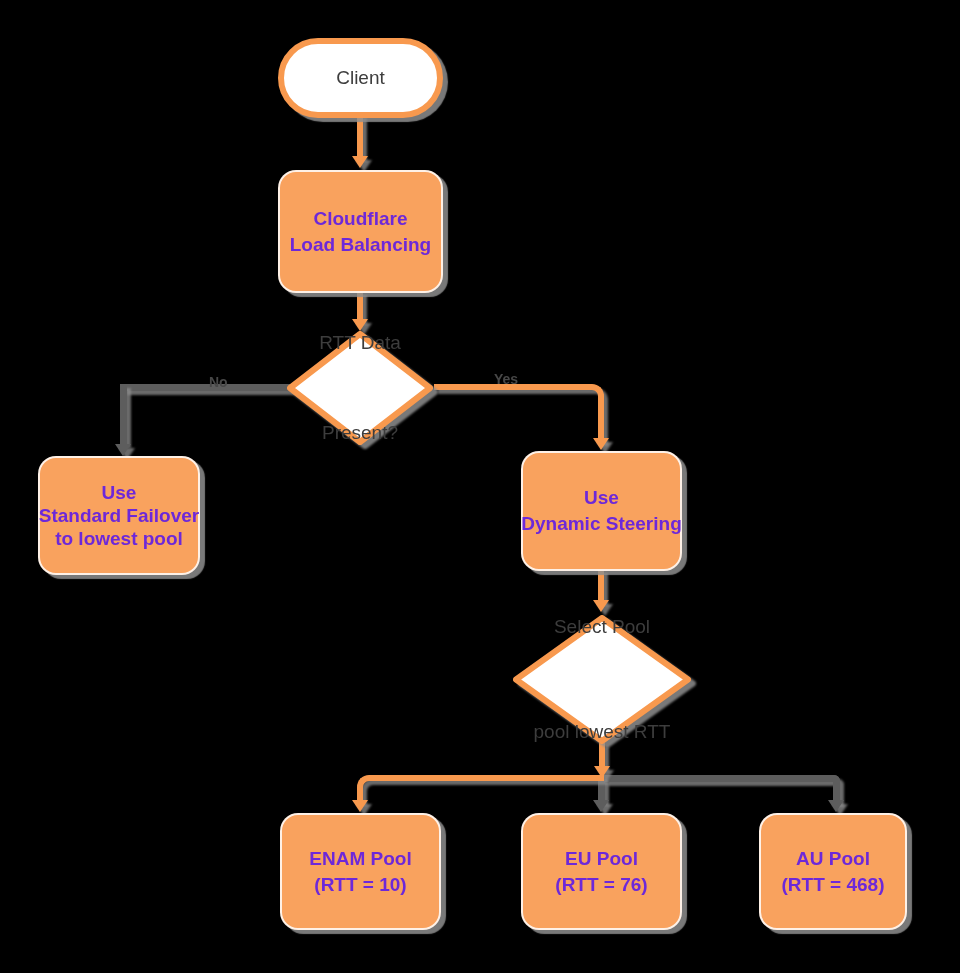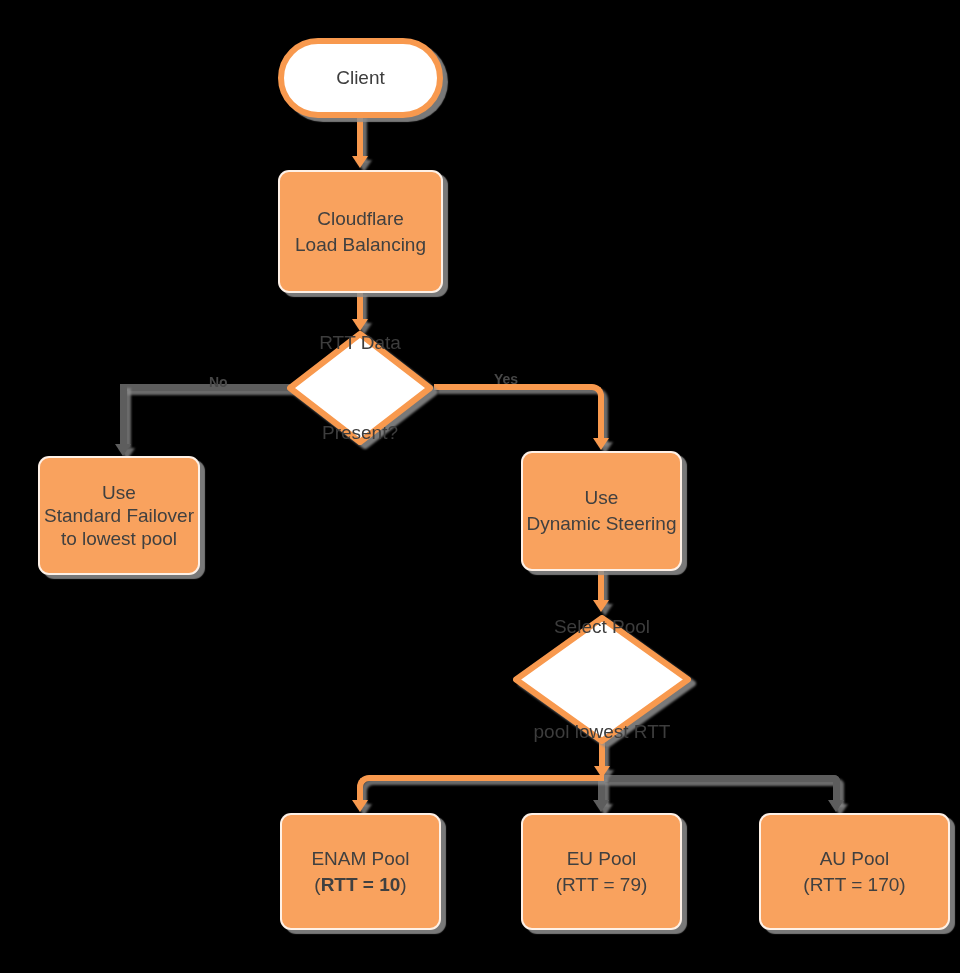--- a/index.html
+++ b/index.html
@@ -15,23 +15,24 @@
   #canvas{
     position:relative;width:960px;height:973px;background:var(--bg);
     font-family:"Liberation Sans",sans-serif;overflow:hidden;
   }
   
   .node{position:absolute;display:flex;flex-direction:column;align-items:center;
     justify-content:center;text-align:center;box-sizing:border-box;z-index:5;}
   .rect-node{
     background:var(--orange-fill);
     border:2px solid rgba(255,255,255,0.85);
-    border-radius:11px;
-    color:#404040;font-size:19px;line-height:26px;
+    border-radius:18px;
+    color:#6d28d9;font-size:19px;line-height:26px;
     box-shadow:5px 4px 1px var(--shadow);
+    font-weight:bold;
   }
   .stadium{
     background:#FFFFFF;
     border:6px solid var(--orange-stroke);
     border-radius:44px;
     color:var(--dark-text);font-size:19px;
     box-shadow:5px 4px 1px var(--shadow);
   }
   .diamond{position:absolute;z-index:5;}
   .diamond svg{position:absolute;left:0;top:0;filter:drop-shadow(5px 4px 1px var(--shadow));}
@@ -135,21 +136,21 @@
     </div>
   </div>
 
   <div class="node rect-node" style="left:280px;top:813px;width:161px;height:117px;">
     <div class="line">ENAM Pool</div>
     <div class="line"><span>(</span><b>RTT = 10</b><span>)</span></div>
   </div>
 
   <div class="node rect-node" style="left:521px;top:813px;width:161px;height:117px;">
     <div class="line">EU Pool</div>
-    <div class="line">(RTT = 79)</div>
+    <div class="line">(RTT = 76)</div>
   </div>
 
-  <div class="node rect-node" style="left:759px;top:813px;width:191px;height:117px;text-align:right;">
+  <div class="node rect-node" style="left:759px;top:813px;width:148px;height:117px;text-align:right;">
     <div class="line">AU Pool</div>
-    <div class="line">(RTT = 170)</div>
+    <div class="line">(RTT = 468)</div>
   </div>
 
 </div>
 
 </body></html>

